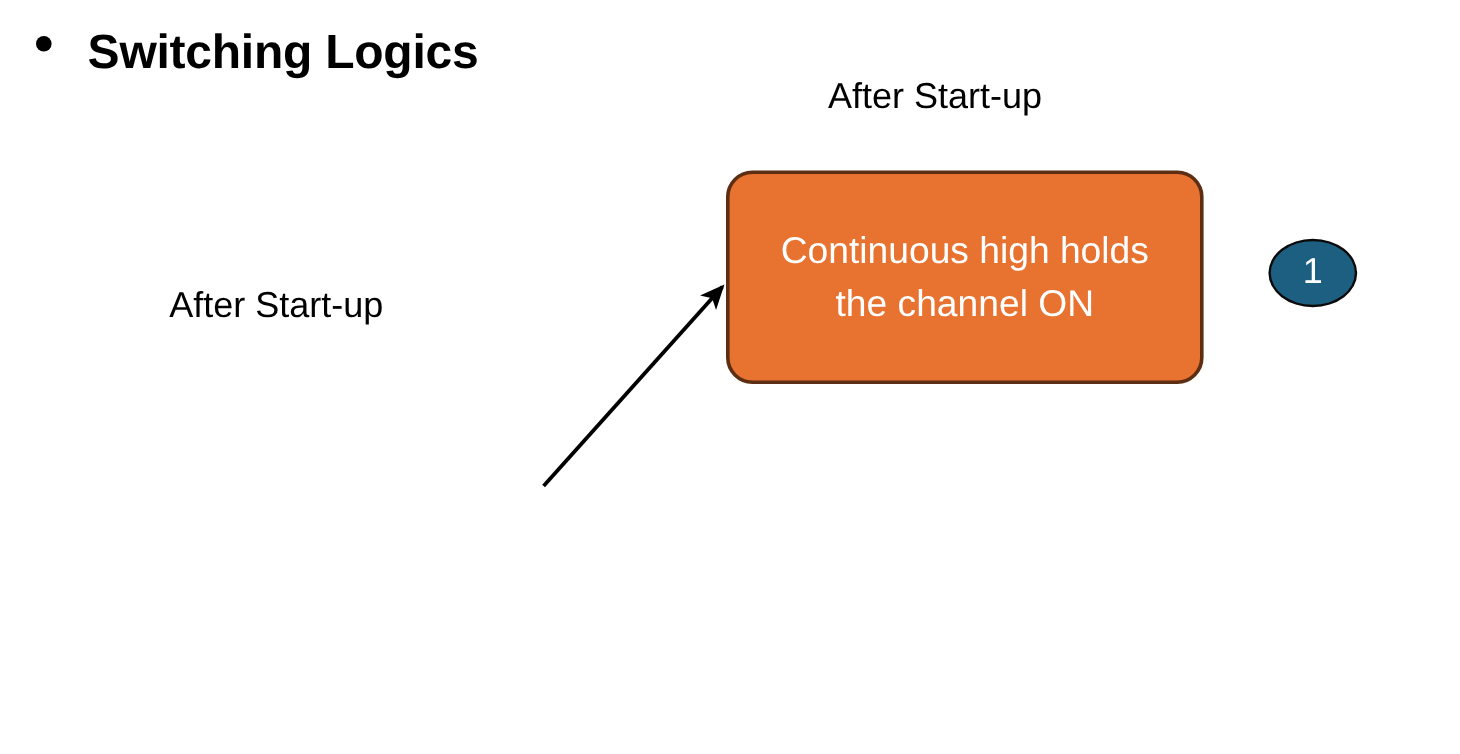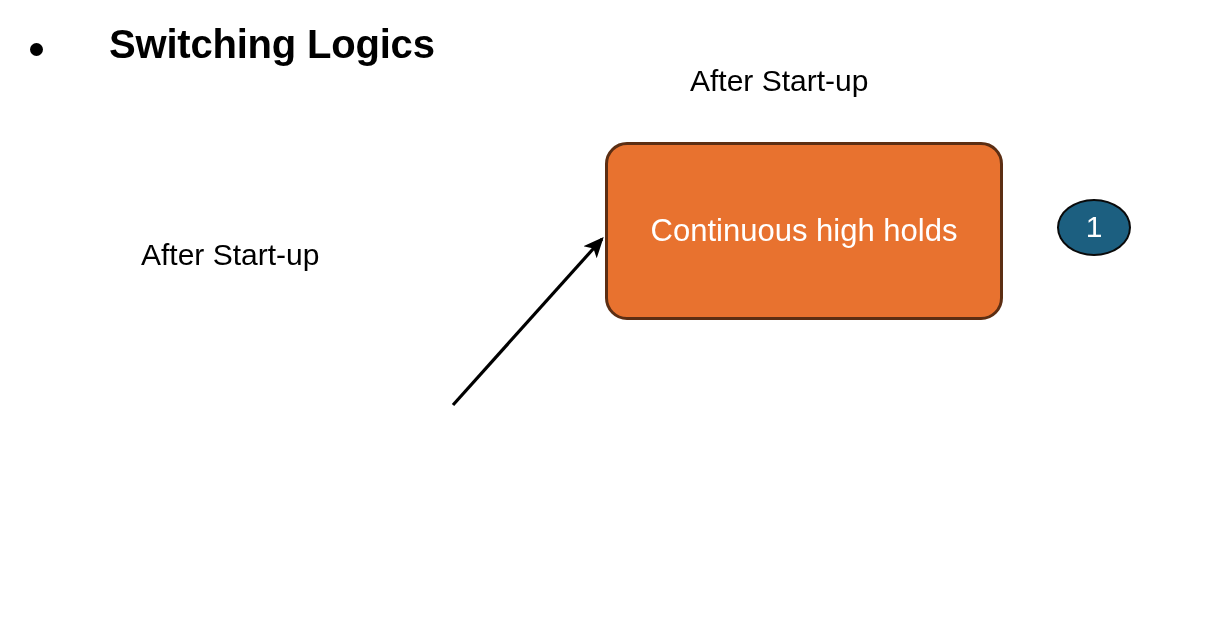--- a/index.html
+++ b/index.html
@@ -18,22 +18,21 @@
     background: #ffffff;
     overflow: hidden;
   }
 
   
   .title-row {
     position: absolute;
     left: 30px;
     top: 24px;
     display: flex;
-    align-items: flex-end;
-    gap: 36px;
+    align-items: center;
   }
   .bullet-dot {
     width: 13px;
     height: 13px;
     border-radius: 50%;
     background: #000000;
     display: inline-block;
     position: relative;
     top: -8px;
     margin-right: 30px;
@@ -133,20 +132,21 @@
   </div>
 
   <div class="caption" id="caption-after">After Start-up</div>
 
   <div class="caption" id="caption-before">After Start-up</div>
 
 
   <div class="proc-box" id="box-after">
     <span>
       <span class="box-label">Continuous high holds</span>
+      <span class="box-label">the channel ON</span>
     </span>
   </div>
 
   <svg id="arrow-connector" viewBox="0 0 200 210">
     <defs>
       <marker id="arrowhead" markerWidth="7" markerHeight="7" refX="5.6" refY="3" orient="auto">
         <path d="M0,0.2 L6.4,3 L0,5.8 L1.6,3 Z" fill="#000000"></path>
       </marker>
     </defs>
     <line x1="13" y1="190" x2="162" y2="24" stroke="#000000" stroke-width="3.2" marker-end="url(#arrowhead)"></line>

